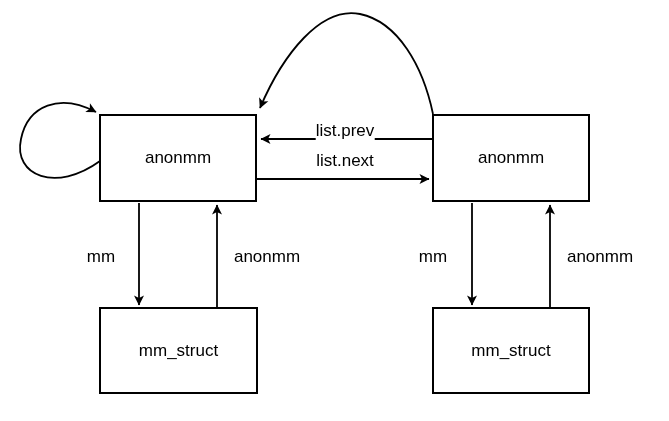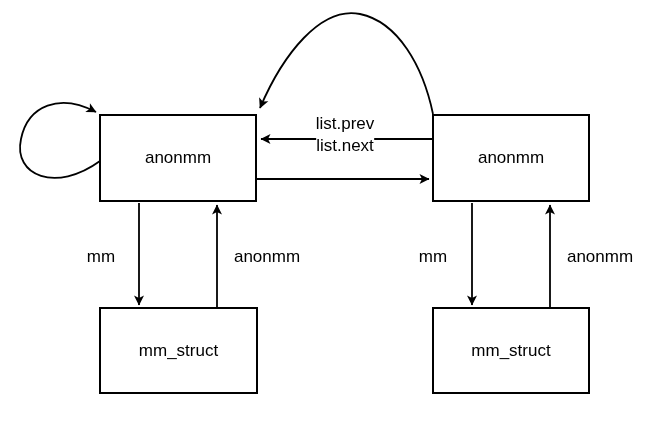--- a/index.html
+++ b/index.html
@@ -45,22 +45,22 @@
   .node-mmstruct-right { left: 432px; top: 307px; width: 158px; height: 87px; }
   .edge-label {
     position: absolute;
     transform: translate(-50%, -50%);
     font-size: 17px;
     color: #000000;
     white-space: nowrap;
     background: #ffffff;
     line-height: 1.1;
   }
-  .lbl-list-prev { left: 345px; top: 124px; }
-  .lbl-list-next { left: 345px; top: 146px; }
+  .lbl-list-prev { left: 345px; top: 131px; }
+  .lbl-list-next { left: 345px; top: 161px; }
   .lbl-mm-left   { left: 101px; top: 257px; }
   .lbl-anonmm-left  { left: 267px; top: 257px; }
   .lbl-mm-right  { left: 433px; top: 257px; }
   .lbl-anonmm-right { left: 600px; top: 257px; }
 </style>
 </head>
 <body>
 
 <div class="canvas">
 

